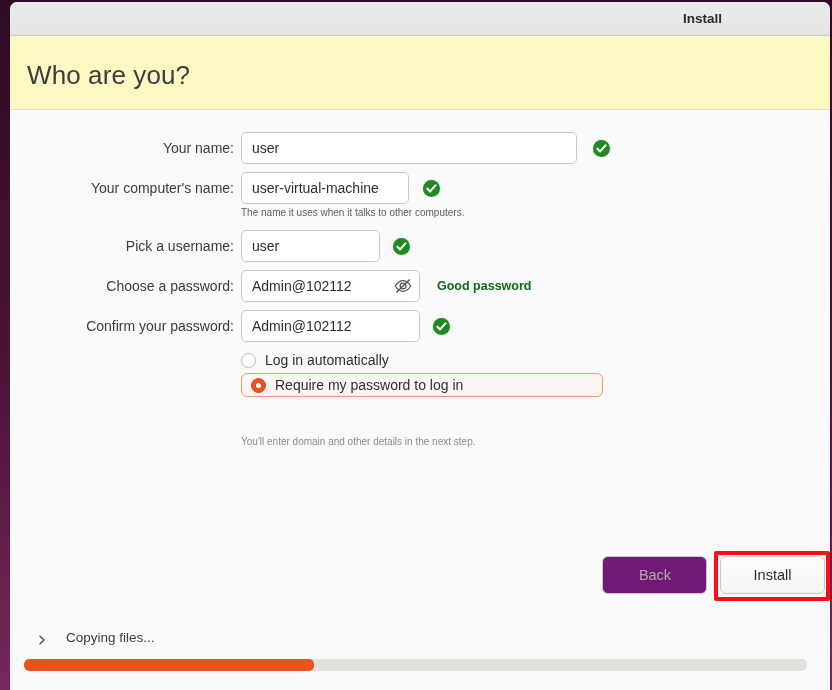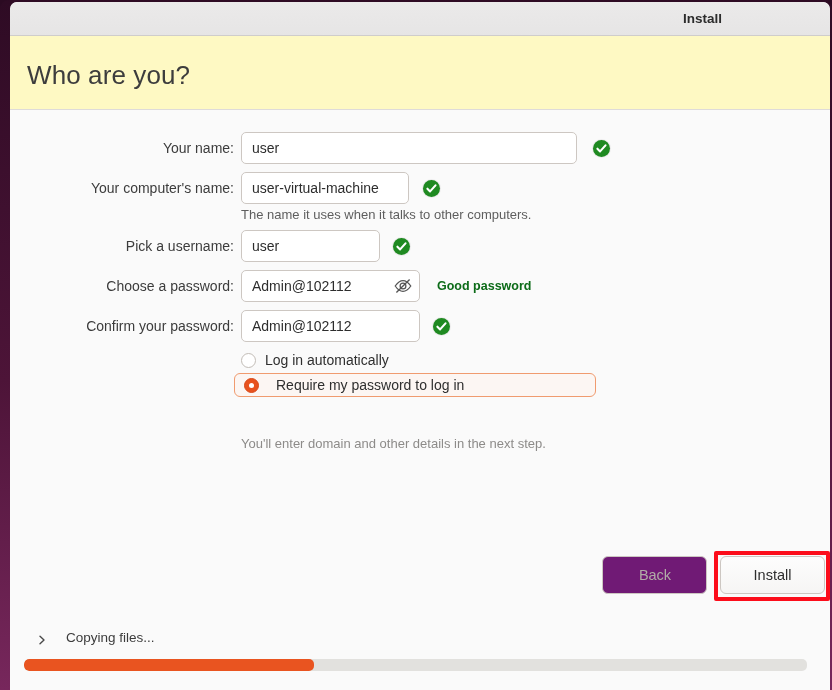--- a/index.html
+++ b/index.html
@@ -116,21 +116,21 @@
     font-size: 14px;
     color: #2d2d2d;
     padding: 0 10px;
     outline: none;
   }
   .text-input::placeholder { color: #9b9b9b; }
 
   .hint-text {
     position: absolute;
     left: 231px;
-    font-size: 13px;
+    font-size: 10px;
     color: #5e5e5e;
   }
 
   
   .check-badge {
     position: absolute;
     width: 17px;
     height: 17px;
     border-radius: 50%;
     background: #1f8a21;
@@ -337,21 +337,21 @@
             <path d="M4.4 8.7 L7.1 11.4 L12.5 5.4" stroke="#ffffff" stroke-width="2.1" fill="none" stroke-linecap="round" stroke-linejoin="round"></path>
           </svg>
         </span>
       </div>
 
       <div class="opt-row" style="top:237px; width:200px;">
         <span class="radio-dot"></span>
         <span class="opt-label">Log in automatically</span>
       </div>
 
-      <div class="opt-row focus-ring" style="top:262px; left:224px; width:362px; height:24px;gap:8px;">
+      <div class="opt-row focus-ring" style="top:262px; left:231px; width:362px; height:24px;">
         <span class="radio-dot checked"></span>
         <span class="opt-label">Require my password to log in</span>
       </div>
 
 
       <div class="hint-text" style="top:325px; color:#8d8b89;">You'll enter domain and other details in the next step.</div>
 
       <button class="nav-btn disabled" style="left:592px; top:445px; width:105px;">Back</button>
 
       <button class="nav-btn" style="left:710px; top:445px; width:105px;">Install</button>

